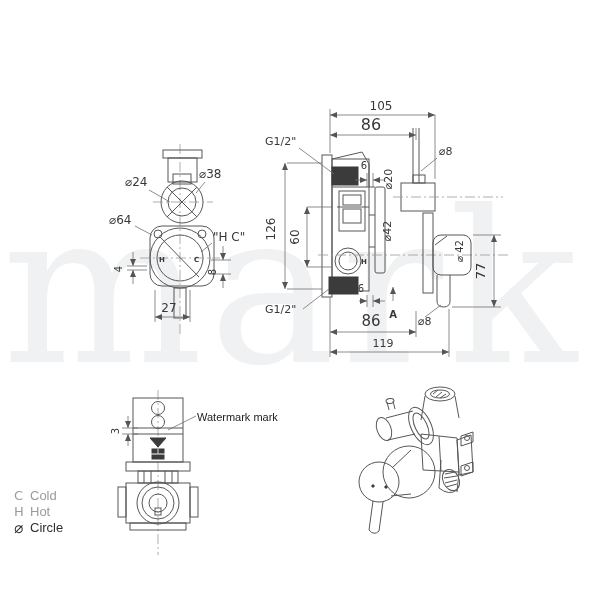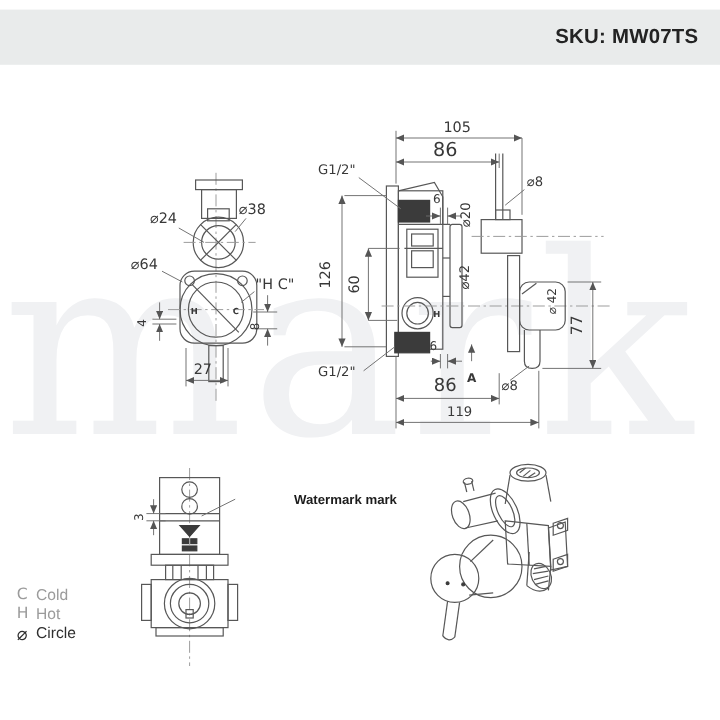--- a/index.html
+++ b/index.html
@@ -15,38 +15,35 @@
   svg{position:absolute;z-index:1;overflow:visible;}
   .front-svg{left:95px;top:138px;}
   .side-svg{left:263px;top:95px;}
   .rear-svg{left:98px;top:390px;}
   .iso-svg{left:345px;top:380px;}
   .d{font-family:"DejaVu Sans","Liberation Sans",sans-serif;fill:#383838;}
   .ln{stroke:#575757;stroke-width:1;fill:none;}
   .thin{stroke:#6e6e6e;stroke-width:.8;fill:none;}
   .cl{stroke:#999;stroke-width:.8;fill:none;stroke-dasharray:10 3 2 3;}
   .hatch{fill:#3b3b3b;stroke:#3b3b3b;}
-  .wm-label{position:absolute;left:197px;top:411px;font-size:11px;font-weight:bold;
-        color:#1c1c1c;z-index:2;margin-left:48px;}
+  .wm-label{position:absolute;left:197px;top:411px;font-size:11px;font-weight:normal;
+        color:#1c1c1c;z-index:2;}
   .legend{position:absolute;left:14px;top:488px;z-index:2;font-size:13px;line-height:16px;}
   .legend .row{display:flex;align-items:center;color:#9b9b9b;}
   .legend .row.dark{color:#2f2f2f;}
   .legend .sym{display:inline-block;width:16px;font-family:"DejaVu Sans",sans-serif;}
   .legend .row.dark .sym{font-size:15px;}
 </style>
 </head>
 <body>
 
 <div class="page">
 
   <div class="watermark">mark.</div>
 
-  <div class="header">
-    <span class="sku">SKU: MW07TS</span>
-  </div>
 
   <svg class="front-svg" width="195" height="200" viewBox="0 0 195 200">
     <defs>
       <marker id="ar" markerWidth="8" markerHeight="8" refX="7" refY="3" orient="auto-start-reverse" markerUnits="userSpaceOnUse">
         <path d="M0,0 L7,3 L0,6 Z" fill="#555"></path>
       </marker>
     </defs>
     <g>
       <line class="cl" x1="85" y1="6" x2="85" y2="196"></line>
       <rect class="ln" x="68" y="12" width="39" height="8"></rect>

